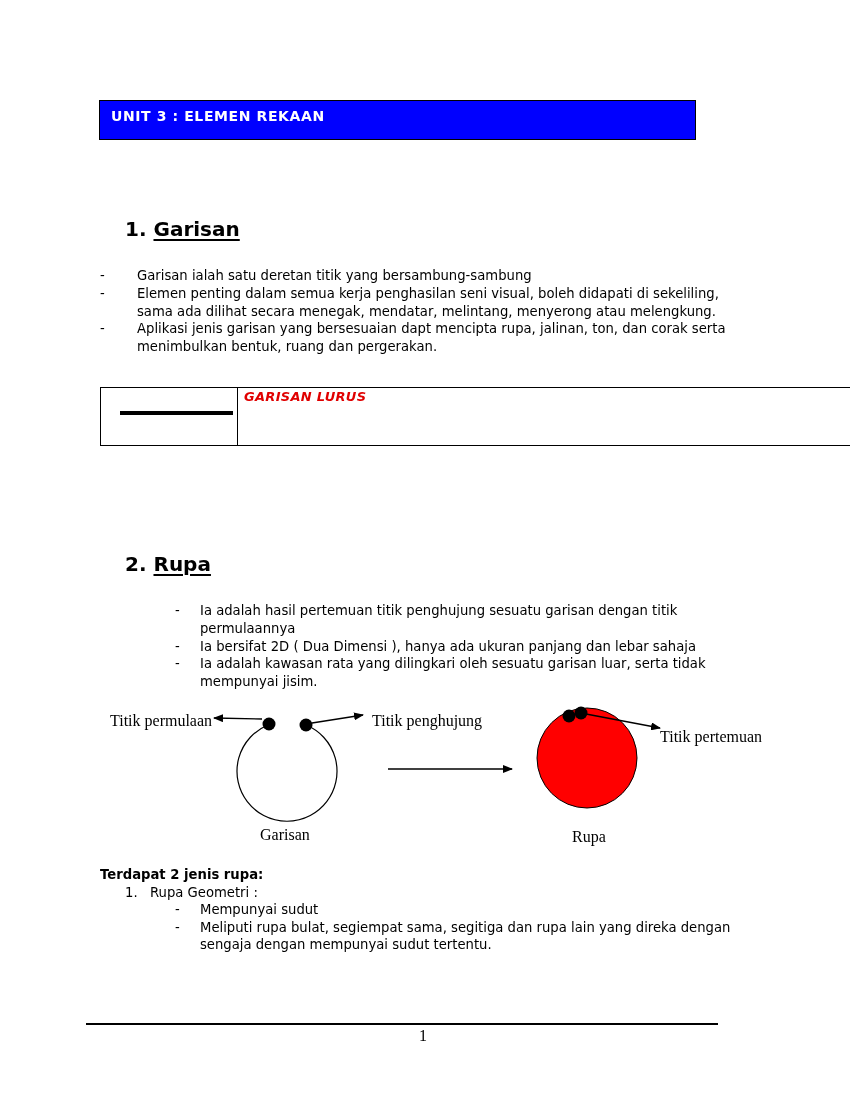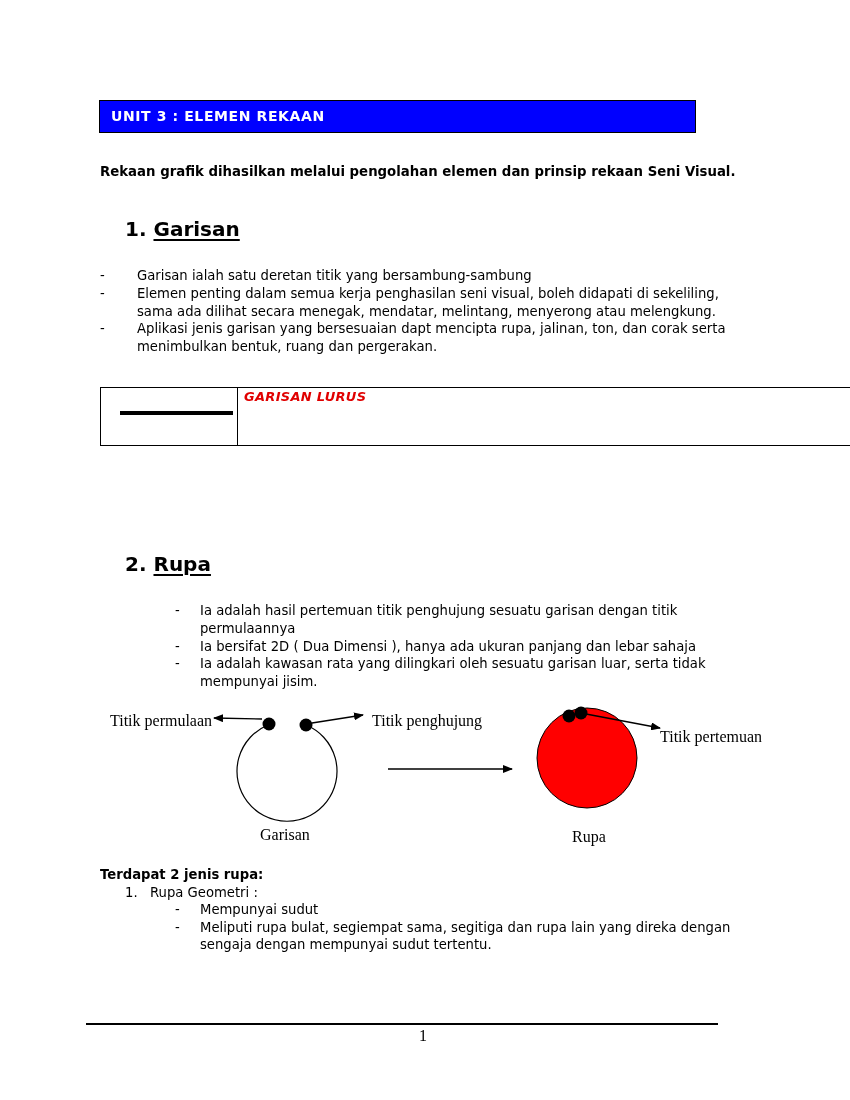--- a/index.html
+++ b/index.html
@@ -1,18 +1,18 @@
 <!DOCTYPE html>
 <html><head>
 <meta charset="utf-8">
 <style>
   html, body { margin: 0; padding: 0; background: #ffffff; }
   body { width: 850px; height: 1100px; position: relative; overflow: hidden; font-family: "DejaVu Sans", sans-serif; color: #000; }
   .abs { position: absolute; }
-  .unit-header { left: 99px; top: 100px; width: 597px; height: 33px; background: #0000ff; border: 1px solid #000; box-sizing: border-box; }
+  .unit-header { left: 99px; top: 100px; width: 597px; height: 40px; background: #0000ff; border: 1px solid #000; box-sizing: border-box; }
   .unit-header span { position: absolute; left: 11px; top: 7px; color: #fff; font-weight: bold; font-size: 14px; letter-spacing: 0.6px; }
   .intro { left: 100px; top: 163px; font-weight: bold; font-size: 13.3px; line-height: 18px; }
   .sec-title { font-weight: bold; font-size: 20px; }
   .sec-title .u { text-decoration: underline; text-underline-offset: 3px; }
   .bullets { font-size: 13.2px; line-height: 18px; }
   .bl { position: absolute; }
   .dash { position: absolute; }
   table.lines { position: absolute; left: 100px; top: 387px; width: 785px; border-collapse: collapse; font-style: italic; }
   table.lines td { border: 1px solid #000; vertical-align: top; padding: 0; }
   table.lines td.ic { width: 136px; position: relative; }
@@ -22,21 +22,20 @@
   .page-num { left: 419px; top: 1027px; font-family: "Liberation Serif", serif; font-size: 16px; }
 </style>
 </head>
 <body>
 
 <div class="abs unit-header">
   <span>UNIT 3 : ELEMEN REKAAN</span>
 </div>
 
 <div class="abs intro">
-  <div>Rekaan grafik dihasilkan melalui pengolahan elemen dan prinsip rekaan Seni Visual.</div>
 </div>
 
 <div class="abs sec-title" style="left:125px; top:217px;">
   <span>1.</span>
   <span class="u">Garisan</span>
 </div>
 
 <div class="bullets">
   <span class="dash" style="left:100px; top:267px;">-</span>
   <span class="bl" style="left:137px; top:267px;">Garisan ialah satu deretan titik yang bersambung-sambung</span>

